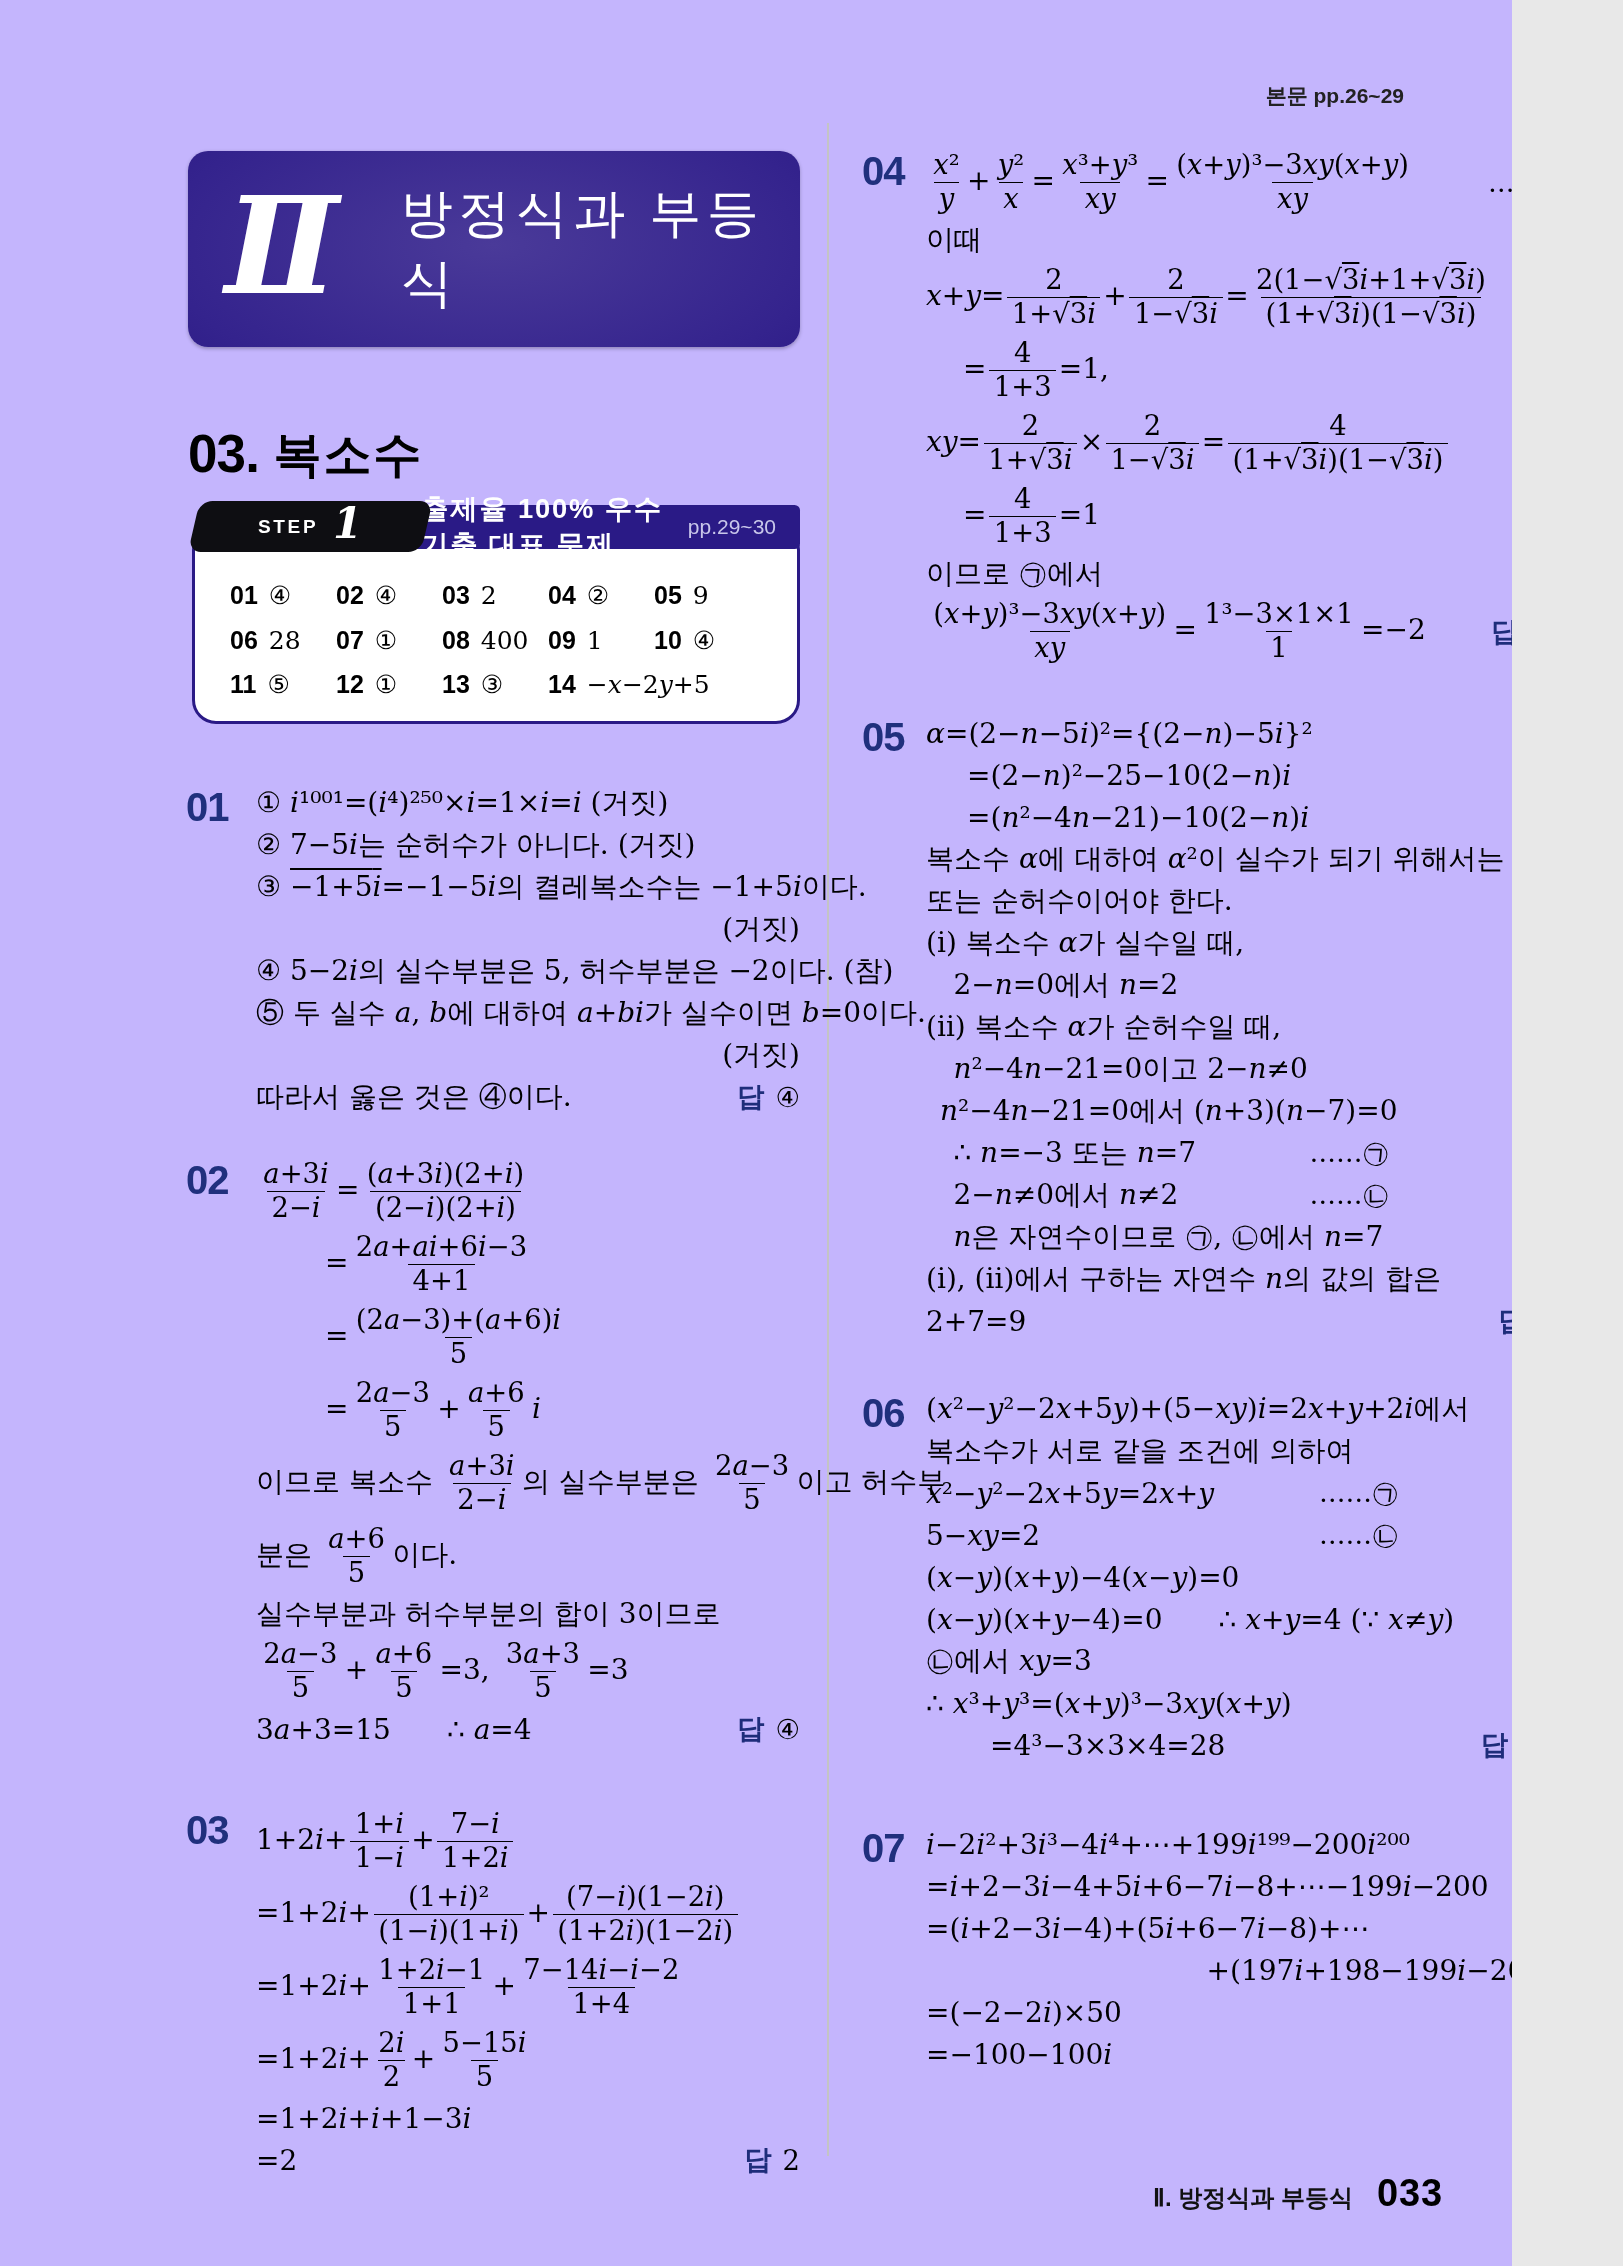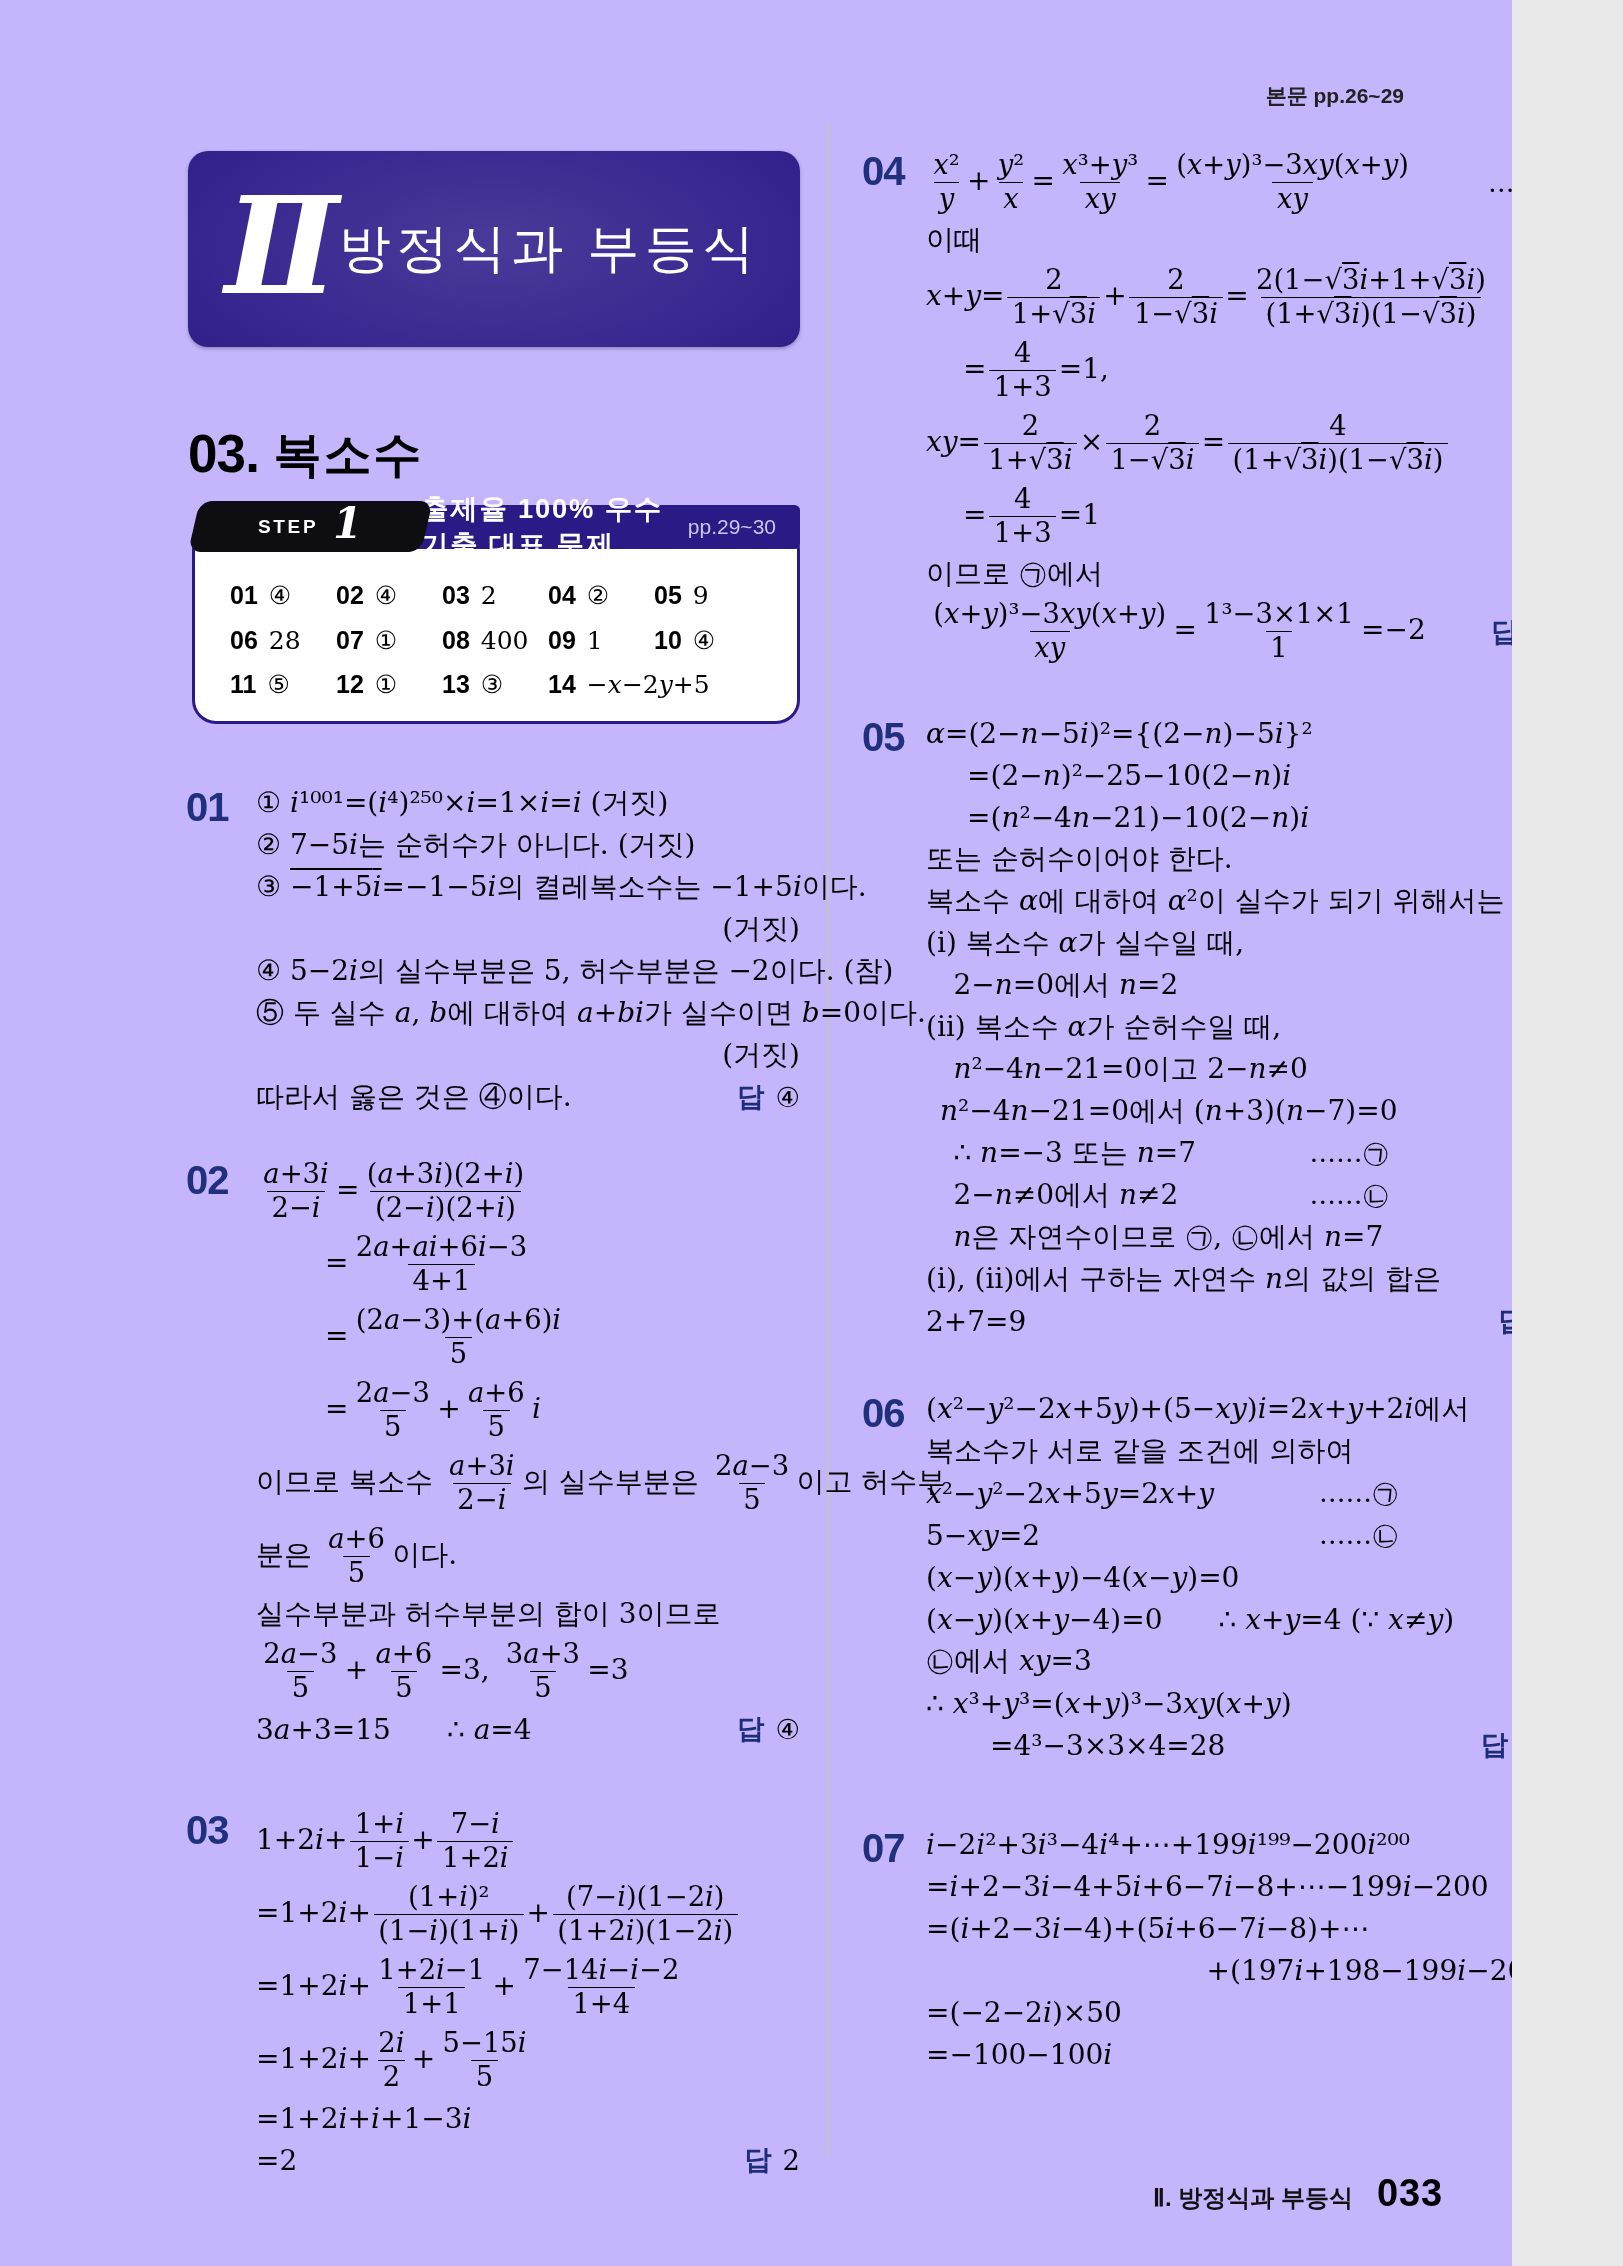--- a/index.html
+++ b/index.html
@@ -22,21 +22,21 @@
 
   .lcol{position:absolute;left:119px;top:151px;width:681px}
   .rcol{position:absolute;left:862px;top:137px;width:692px}
 
   
   .banner{margin-left:69px;width:612px;height:196px;border-radius:20px;
           background:radial-gradient(120% 170% at 50% 48%, var(--banner-center) 0%, #34238d 45%, #251380 72%, var(--banner-edge) 100%);
           display:flex;align-items:center;color:#fff;box-shadow:0 1.8px 3.7px rgba(0,0,0,.25)}
   .banner-numeral{font-family:"DejaVu Serif",serif;font-style:italic;font-weight:bold;
                   font-size:135px;line-height:1;margin-left:37px;transform:translateY(-3.7px)}
-  .banner-title{font-family:"Liberation Serif",serif;font-size:52px;letter-spacing:5.5px}
+  .banner-title{font-family:"Liberation Serif",serif;font-size:52px;margin-left:62px;letter-spacing:5.5px}
 
   
   .section-head{margin-left:69px;margin-top:76px;display:flex;align-items:flex-start;height:57px}
   .sec-no{font-size:53px;font-weight:800;letter-spacing:-0.9px}
   .sec-title{font-size:48px;font-weight:800;margin-left:14.6px;letter-spacing:1.8px}
 
   
   .stepbar{position:relative;margin-left:69px;margin-top:21px;height:51px}
   .step-titlebar{position:absolute;left:41px;right:0;top:3.7px;height:44px;background:var(--navy);
                  border-radius:5.5px;display:flex;align-items:center;z-index:1}
@@ -425,24 +425,24 @@
             <div class="ln">
               <span class="lnc"><i>α</i>=(2−<i>n</i>−5<i>i</i>)²={(2−<i>n</i>)−5<i>i</i>}²</span>
             </div>
             <div class="ln" style="margin-left: 41px;">
               <span class="lnc">=(2−<i>n</i>)²−25−10(2−<i>n</i>)<i>i</i></span>
             </div>
             <div class="ln" style="margin-left: 41px;">
               <span class="lnc">=(<i>n</i>²−4<i>n</i>−21)−10(2−<i>n</i>)<i>i</i></span>
             </div>
             <div class="ln">
+              <span class="lnc">복소수 <i>α</i>에 대하여 <i>α</i>²이 실수가 되기 위해서는 <i>α</i>가 실수</span>
+            </div>
+            <div class="ln">
               <span class="lnc">또는 순허수이어야 한다.</span>
-            </div>
-            <div class="ln">
-              <span class="lnc">복소수 <i>α</i>에 대하여 <i>α</i>²이 실수가 되기 위해서는 <i>α</i>가 실수</span>
             </div>
             <div class="ln">
               <span class="lnc">(ⅰ) 복소수 <i>α</i>가 실수일 때,</span>
             </div>
             <div class="ln" style="margin-left: 27.4px;">
               <span class="lnc">2−<i>n</i>=0에서 <i>n</i>=2</span>
             </div>
             <div class="ln">
               <span class="lnc">(ⅱ) 복소수 <i>α</i>가 순허수일 때,</span>
             </div>

